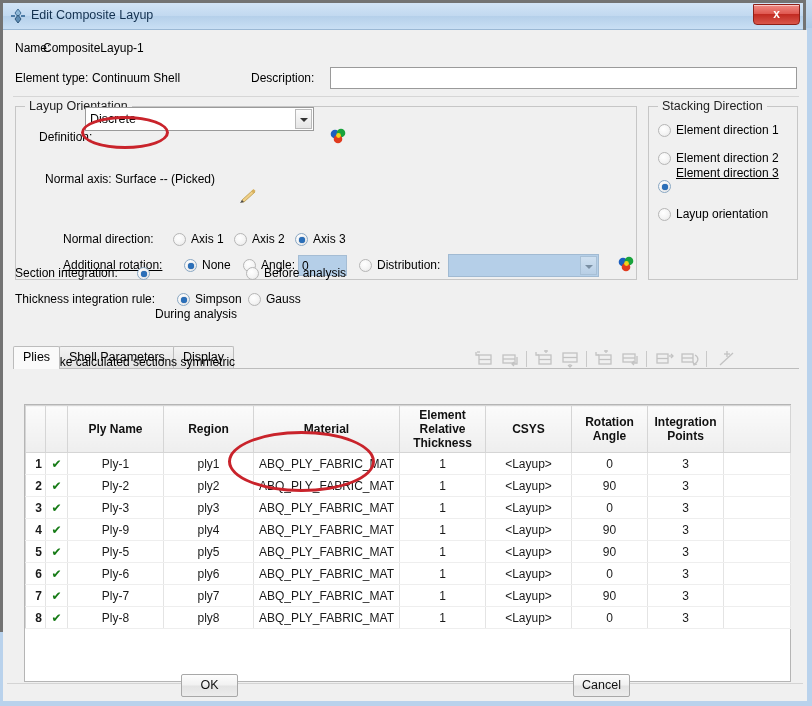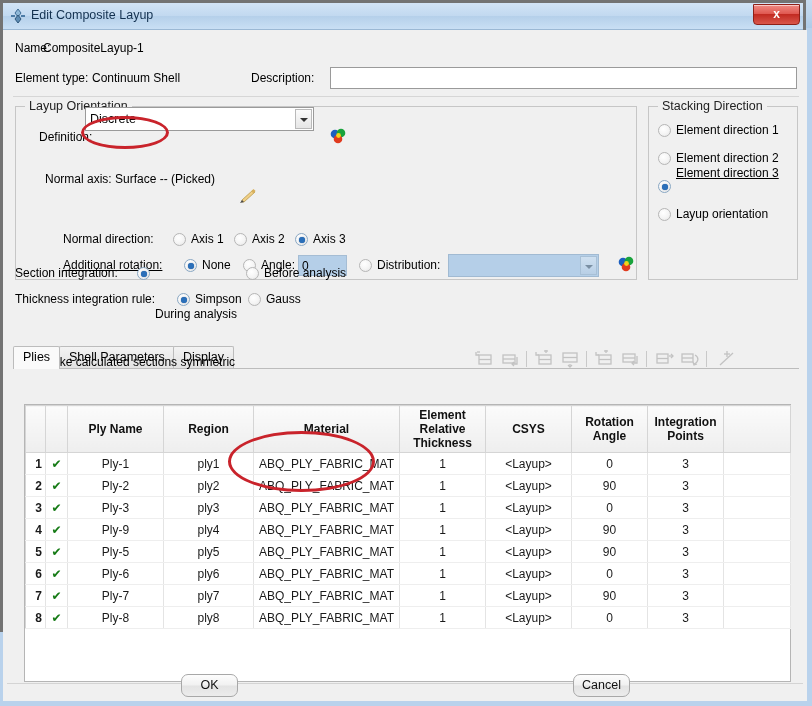--- a/index.html
+++ b/index.html
@@ -158,21 +158,21 @@
 
   
   .tbicon { position: absolute; width: 22px; height: 18px; opacity: .45; }
   .sep { position: absolute; width: 1px; height: 16px; background: #c9c9c9; }
 
   
   .btn {
     position: absolute; height: 23px; line-height: 21px; text-align: center;
     font-size: 12.5px; box-sizing: border-box;
     background: linear-gradient(to bottom,#fdfdfd 0%,#f1f1f1 48%,#e3e3e3 52%,#ececec 100%);
-    border: 1px solid #a8a8a8; border-radius: 7px; color: #111;
+    border: 1px solid #a8a8a8; border-radius: 2px; color: #111;
   }
   .footline { position: absolute; left: 4px; top: 653px; width: 796px; height: 1px; background: #d4d4d4; }
 
   
   .ellipse {
     position: absolute; border: 3px solid #c9232b; border-radius: 50%;
     box-sizing: border-box; pointer-events: none;
   }
 
   .hr { position: absolute; height: 1px; background: #d6d6d6; }

